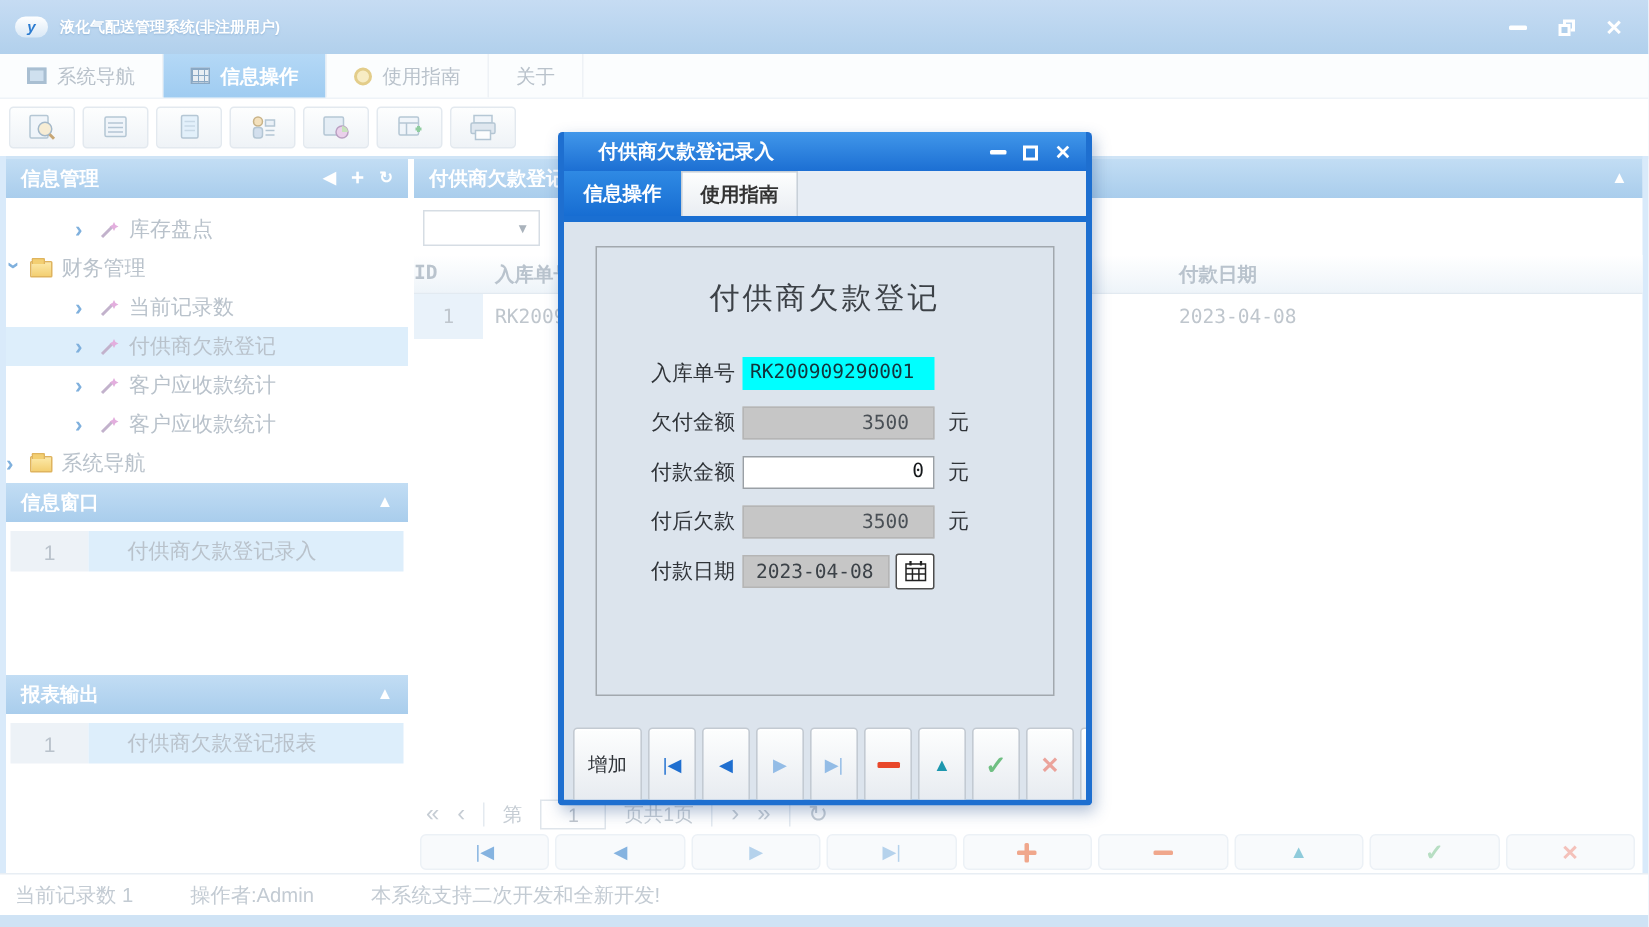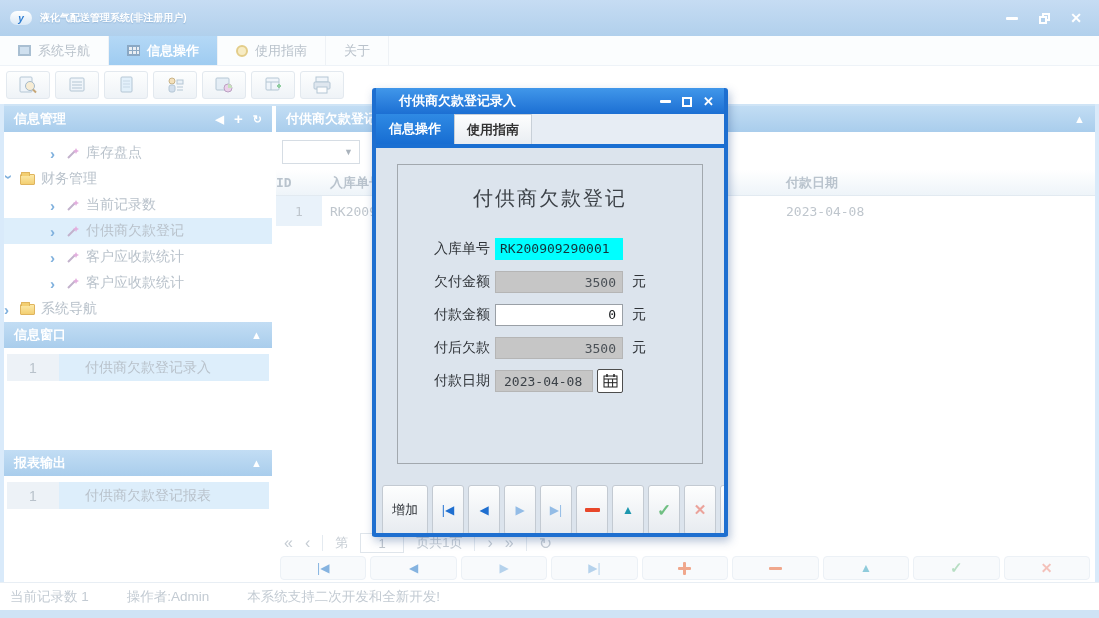--- a/index.html
+++ b/index.html
@@ -128,21 +128,21 @@
   .m-bluebar { height:4px; background:#1a6fd2; }
   .m-body { position:relative; height:339px; }
   .form-box { position:absolute; left:21px; top:16px; width:306px; height:300px; border:1px solid #a2a8ae; }
   .f-title { margin-top:20px; text-align:center; font-size:20px; color:#3c4147; letter-spacing:2px; }
   .f-rows { margin-top:20px; }
   .f-row { height:33px; display:flex; align-items:center; }
   .f-label { width:92px; text-align:right; font-size:14px; color:#2f3338; }
   .f-field { margin-left:5px; height:22px; line-height:22px; font-size:13px; font-family:"DejaVu Sans Mono",monospace; }
   .fv-hl { width:128px; background:#00ffff; color:#12343c; padding-left:5px; }
   .fv-ro { width:128px; background:#c6c6c6; border:1px solid #b5b5b5; color:#4a5056; }
-  .fv-ro.amt { text-align:right; padding-right:6px; }
+  .fv-ro.amt { text-align:right; padding-right:16px; }
   .fv-ed { width:128px; background:#fff; border:1px solid #9aa0a6; color:#15181b; text-align:right; padding-right:6px;
     font-size:13px; font-family:"DejaVu Sans Mono",monospace; height:22px; }
   .fv-date { width:98px; background:#c6c6c6; border:1px solid #b5b5b5; color:#3c4248; padding-left:8px; }
   .cal-btn { margin-left:4px; width:26px; height:24px; background:#fff; border:1px solid #4d4d4d; border-radius:2px;
     display:flex; align-items:center; justify-content:center; cursor:pointer; }
   .f-suffix { margin-left:9px; font-size:14px; color:#2f3338; }
   .m-toolbar { height:46px; display:flex; align-items:center; gap:4px; padding-left:6px; }
   .mt-btn { height:50px; border:1px solid #c3cad2; border-radius:3px; background:linear-gradient(180deg,#fdfefe,#e7ebf0);
     display:flex; align-items:center; justify-content:center; cursor:pointer; box-shadow:inset 0 1px 0 #fff; flex:none; }
   .mt-add { width:46px; font-size:13px; color:#2f3338; }

